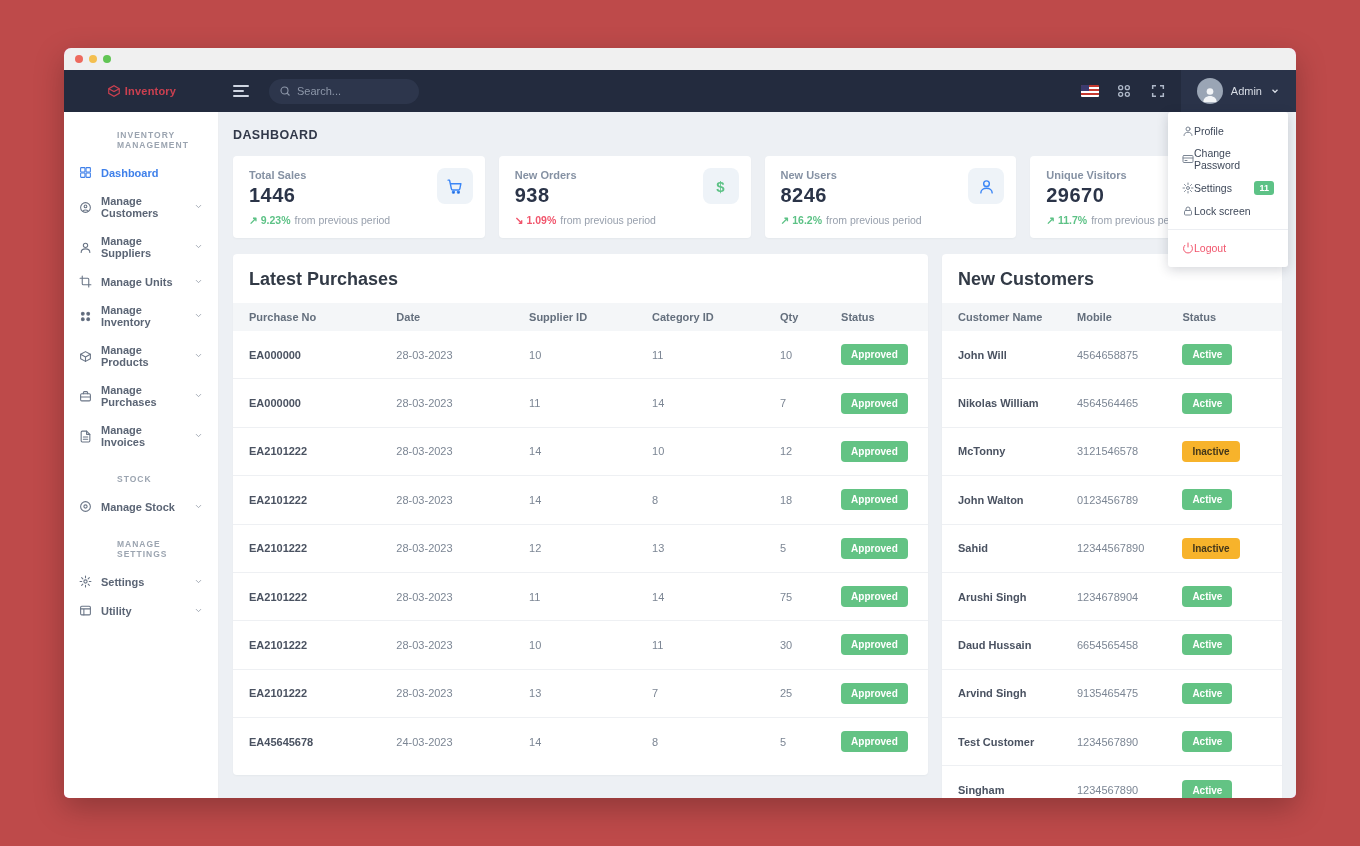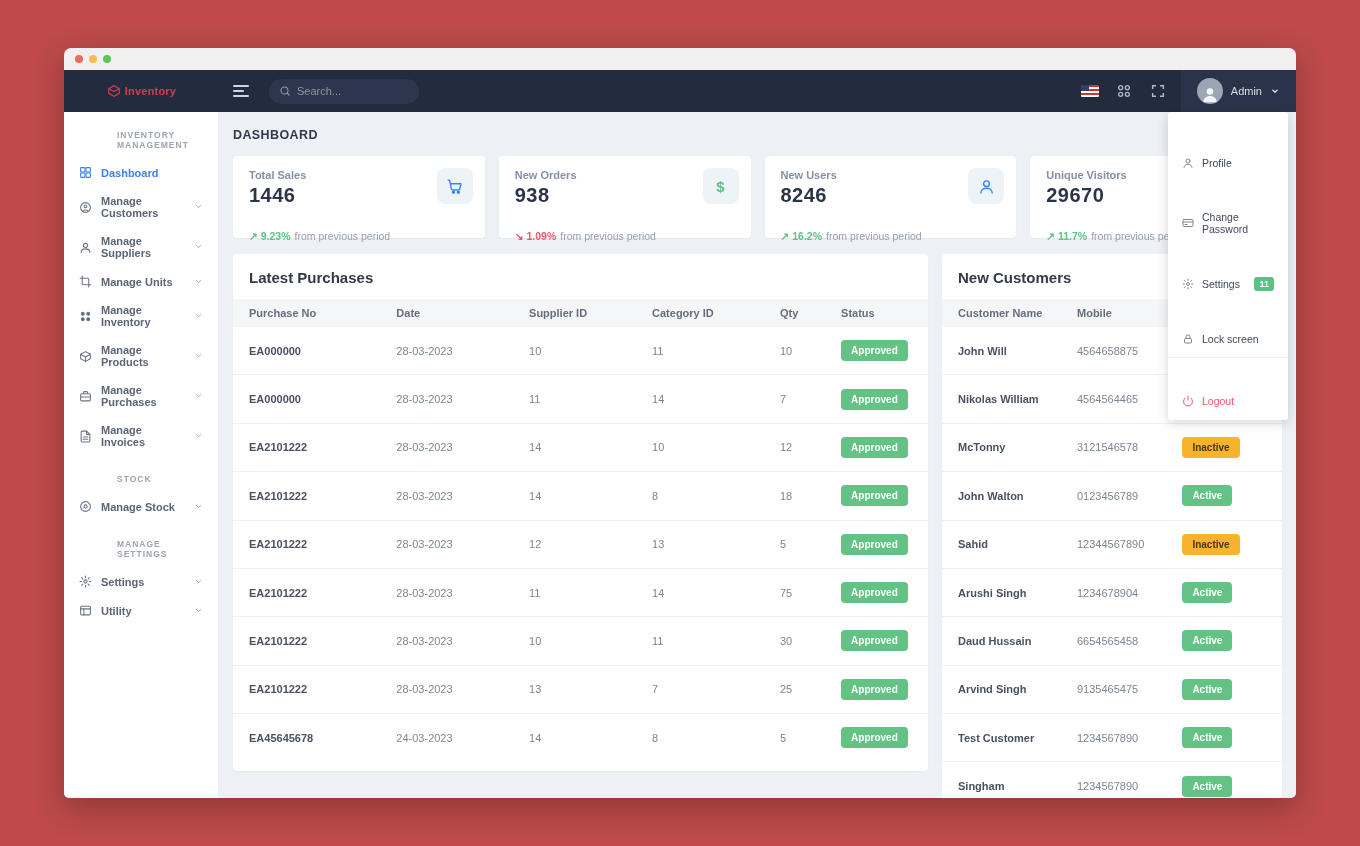--- a/index.html
+++ b/index.html
@@ -51,42 +51,42 @@
   .side-item .chev { margin-left:auto; } .side-item .chev svg { width:9px; height:9px; stroke:#8b94a2; }
   .side-item.active { color:#3f80ea; } .side-item.active svg { stroke:#3f80ea; }
   .main { flex:1; background:#edf0f4; display:flex; flex-direction:column; min-width:0; }
   .main-scroll { flex:1; padding:16px 14px 0; }
   .page-title { font-size:12.5px; font-weight:bold; color:#32394a; letter-spacing:.4px; margin-bottom:14px; }
   
   .stats { display:grid; grid-template-columns:repeat(4,1fr); gap:14px; }
   .stat-card { background:#fff; border-radius:4px; padding:13px 16px; height:82px; position:relative; box-shadow:0 1px 2px rgba(30,40,60,.04); }
   .stat-label { font-size:11px; color:#8591a3; font-weight:bold; }
   .stat-value { font-size:20px; font-weight:bold; color:#2b3448; letter-spacing:.5px; margin-top:3px; }
-  .stat-sub { font-size:10.5px; color:#98a0ad; margin-top:23px; display:flex; gap:4px; align-items:center; }
+  .stat-sub { font-size:10.5px; color:#98a0ad; margin-top:7px; display:flex; gap:4px; align-items:center; }
   .delta { font-weight:bold; display:flex; align-items:center; gap:2px; }
   .delta.up { color:#5dc286; } .delta.down { color:#f1556c; }
   .stat-icon { position:absolute; top:12px; right:12px; width:36px; height:36px; border-radius:8px; background:#eef3f8; display:flex; align-items:center; justify-content:center; }
   .stat-icon svg { width:17px; height:17px; }
   .stat-icon .dollar { font-size:15px; font-weight:bold; color:#5dc286; }
   .ic-blue svg { stroke:#3b86f6; }
   
   .tables-row { display:flex; gap:14px; margin-top:16px; align-items:flex-start; }
   .panel { background:#fff; border-radius:4px; box-shadow:0 1px 2px rgba(30,40,60,.04); padding-bottom:10px; }
   .panel.purchases { flex:1; } .panel.customers { width:340px; flex:0 0 auto; }
-  .panel-title { font-size:15px; font-weight:bold; color:#323a46; padding:15px 16px 13px; }
+  .panel-title { font-size:18px; font-weight:bold; color:#323a46; padding:15px 16px 13px; }
   table { width:100%; border-collapse:collapse; table-layout:fixed; }
   thead th { background:#f4f6f8; font-size:11px; font-weight:bold; color:#646f7d; text-align:left; padding:8px 16px; }
   tbody td { font-size:11px; color:#7c8694; padding:13.2px 16px; border-bottom:1px solid #eef0f3; }
   tbody tr:last-child td { border-bottom:none; }
   tbody td.strong { color:#4a5261; font-weight:bold; }
   .badge { display:inline-block; font-size:10px; font-weight:bold; padding:5px 10px; border-radius:4px; background:#63c384; color:#fff; }
   .badge.warn { background:#f7b32b; color:#44371a; }
   
   .user-menu { position:absolute; right:8px; top:64px; width:120px; background:#fff; border-radius:3px; box-shadow:0 3px 12px rgba(20,30,50,.18); padding:8px 0; z-index:50; }
-  .menu-item { display:flex; align-items:center; gap:8px; padding:5px 14px; font-size:10.5px; color:#3e4859; cursor:pointer;margin-top:32px; }
+  .menu-item { display:flex; align-items:center; padding:5px 14px; font-size:10.5px; color:#3e4859; cursor:pointer; }
   .menu-item svg { width:12px; height:12px; stroke:#7c8694; flex:0 0 auto; }
   .menu-badge { margin-left:auto; background:#5dc286; color:#fff; font-size:9px; font-weight:bold; border-radius:3px; padding:2px 5px; }
   .menu-divider { height:1px; background:#eceef2; margin:7px 0; }
   .menu-item.logout { color:#f1556c; } .menu-item.logout svg { stroke:#f1556c; }
 </style>
 </head>
 <body>
 
 <div class="window">
 

